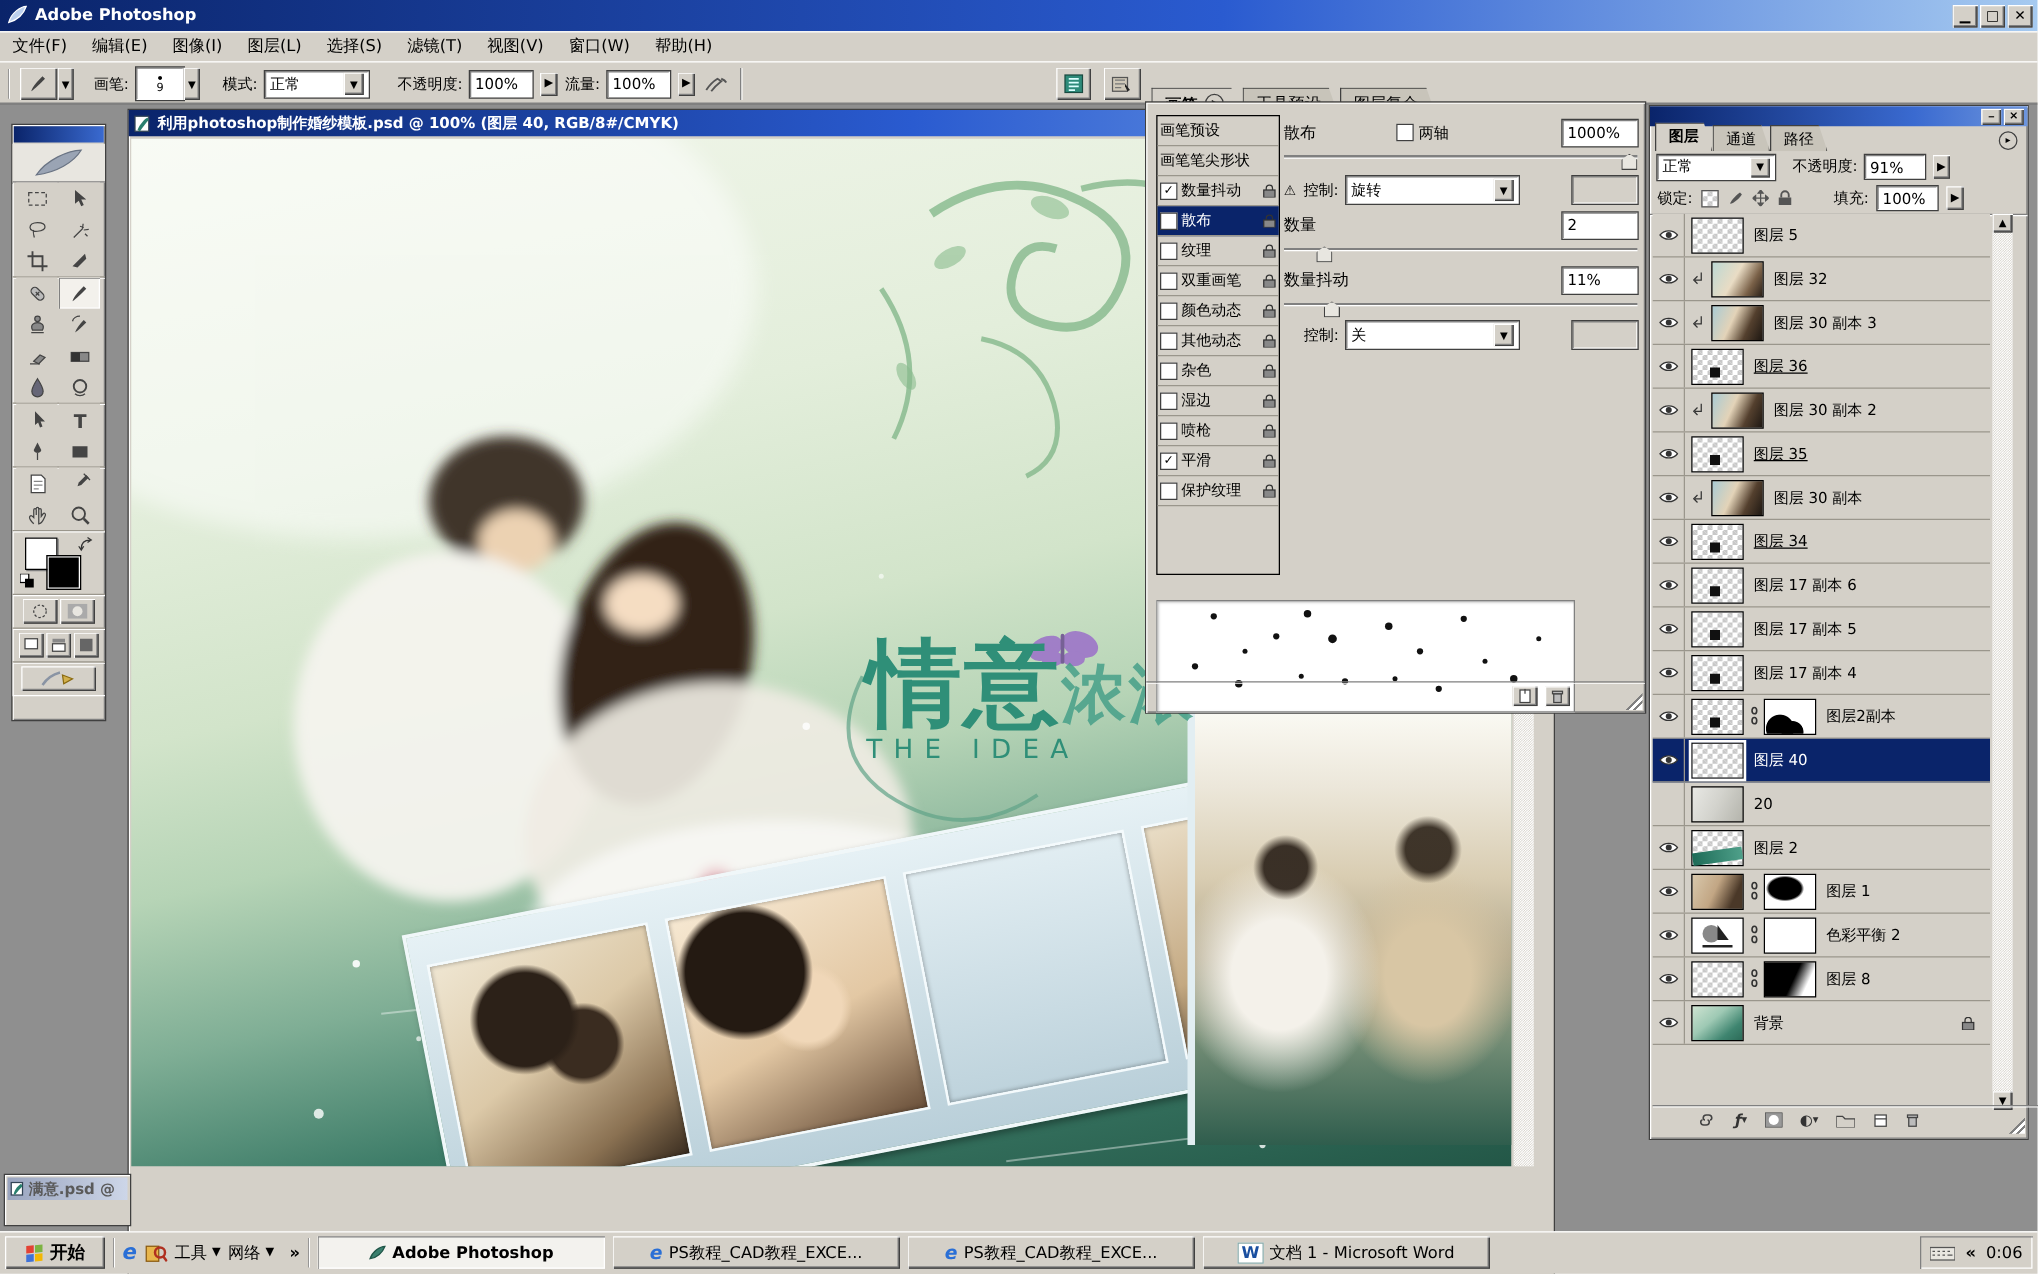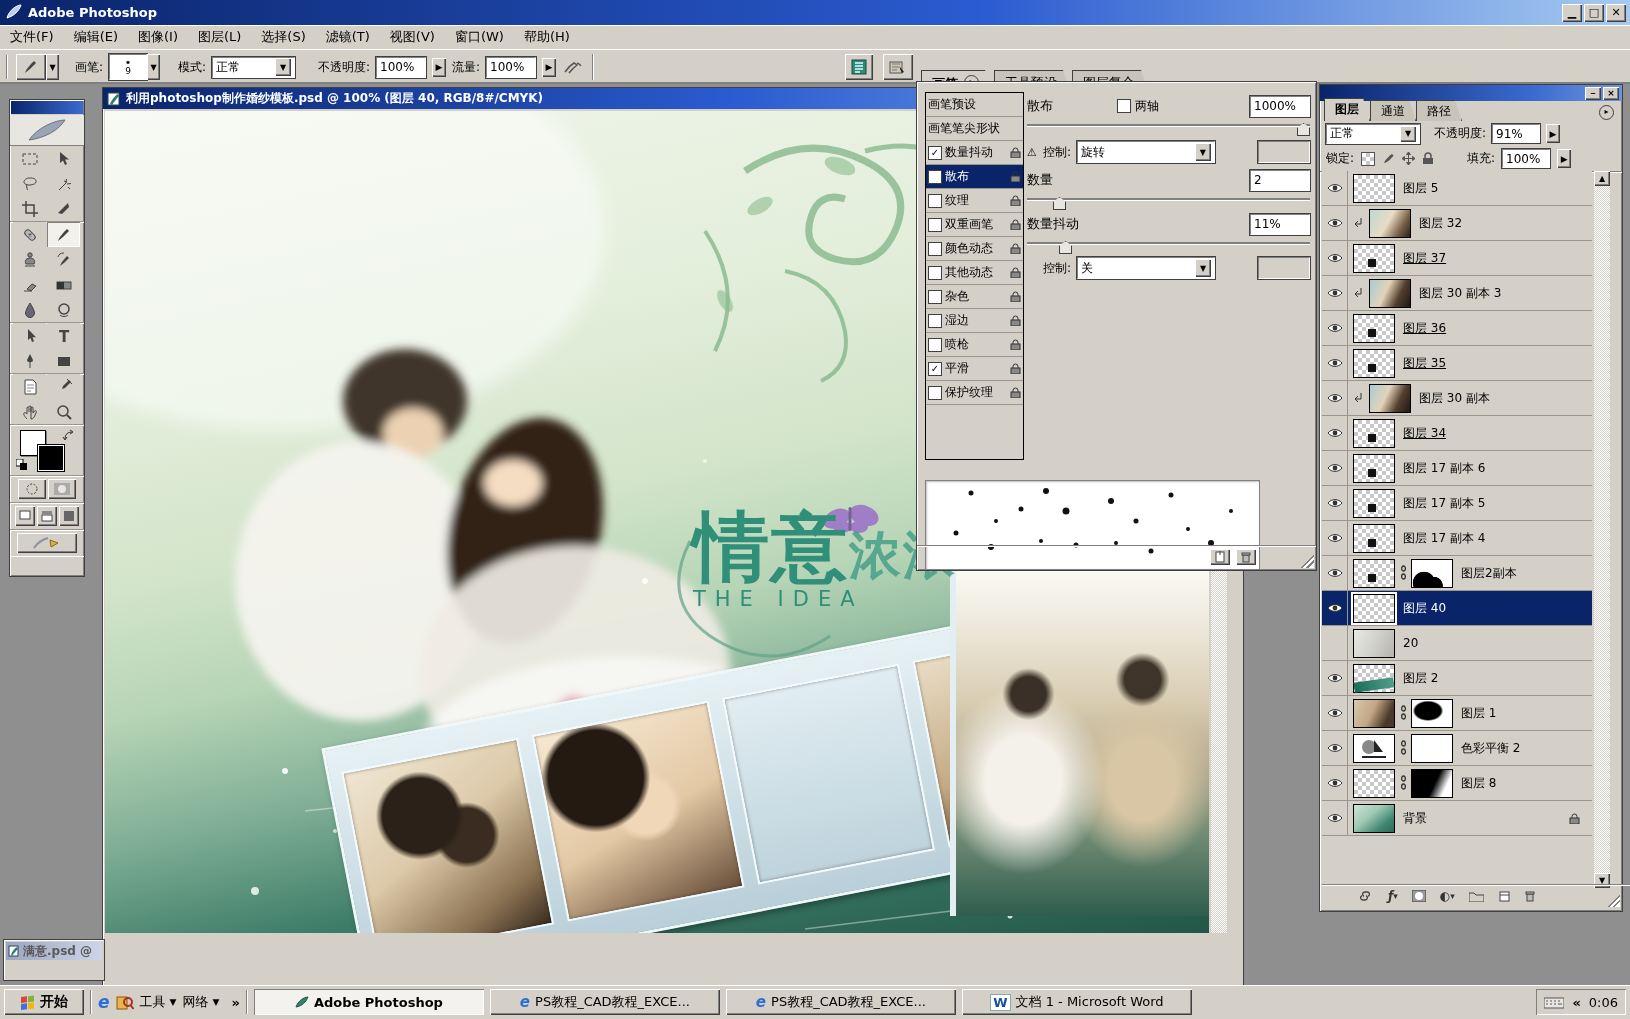--- a/index.html
+++ b/index.html
@@ -626,47 +626,52 @@
         <span class="thumbbox t-photo1"></span>
         <span class="lname">图层 32</span>
       </div>
       <div class="lrow">
         <span class="eyecell">
           <svg width="16" height="12">
             <path d="M1 6c3.5-4.5 10.5-4.5 14 0-3.5 4.5-10.5 4.5-14 0z" fill="#fff" stroke="#333"></path>
             <circle cx="8" cy="6" r="2.4" fill="#333"></circle>
           </svg>
         </span>
-        <span class="thumbbox checker t-dot"></span>
-        <span class="lname u">图层 37</span>
-      </div>
-      <div class="lrow">
-        <span class="eyecell">
-          <svg width="16" height="12">
-            <path d="M1 6c3.5-4.5 10.5-4.5 14 0-3.5 4.5-10.5 4.5-14 0z" fill="#fff" stroke="#333"></path>
-            <circle cx="8" cy="6" r="2.4" fill="#333"></circle>
-          </svg>
-        </span>
         <span style="margin-left: 4px;">
           <svg width="12" height="12">
             <path d="M9 1v6H4M6 4L3 7l3 3" stroke="#333" fill="none"></path>
           </svg>
         </span>
         <span class="thumbbox t-photo2"></span>
         <span class="lname">图层 30 副本 3</span>
       </div>
       <div class="lrow">
         <span class="eyecell">
           <svg width="16" height="12">
             <path d="M1 6c3.5-4.5 10.5-4.5 14 0-3.5 4.5-10.5 4.5-14 0z" fill="#fff" stroke="#333"></path>
             <circle cx="8" cy="6" r="2.4" fill="#333"></circle>
           </svg>
         </span>
         <span class="thumbbox checker t-dot"></span>
         <span class="lname u">图层 36</span>
+      </div>
+      <div class="lrow">
+        <span class="eyecell">
+          <svg width="16" height="12">
+            <path d="M1 6c3.5-4.5 10.5-4.5 14 0-3.5 4.5-10.5 4.5-14 0z" fill="#fff" stroke="#333"></path>
+            <circle cx="8" cy="6" r="2.4" fill="#333"></circle>
+          </svg>
+        </span>
+        <span style="margin-left: 4px;">
+          <svg width="12" height="12">
+            <path d="M9 1v6H4M6 4L3 7l3 3" stroke="#333" fill="none"></path>
+          </svg>
+        </span>
+        <span class="thumbbox t-photo2"></span>
+        <span class="lname">图层 30 副本 2</span>
       </div>
       <div class="lrow">
         <span class="eyecell">
           <svg width="16" height="12">
             <path d="M1 6c3.5-4.5 10.5-4.5 14 0-3.5 4.5-10.5 4.5-14 0z" fill="#fff" stroke="#333"></path>
             <circle cx="8" cy="6" r="2.4" fill="#333"></circle>
           </svg>
         </span>
         <span class="thumbbox checker t-dot"></span>
         <span class="lname u">图层 35</span>

